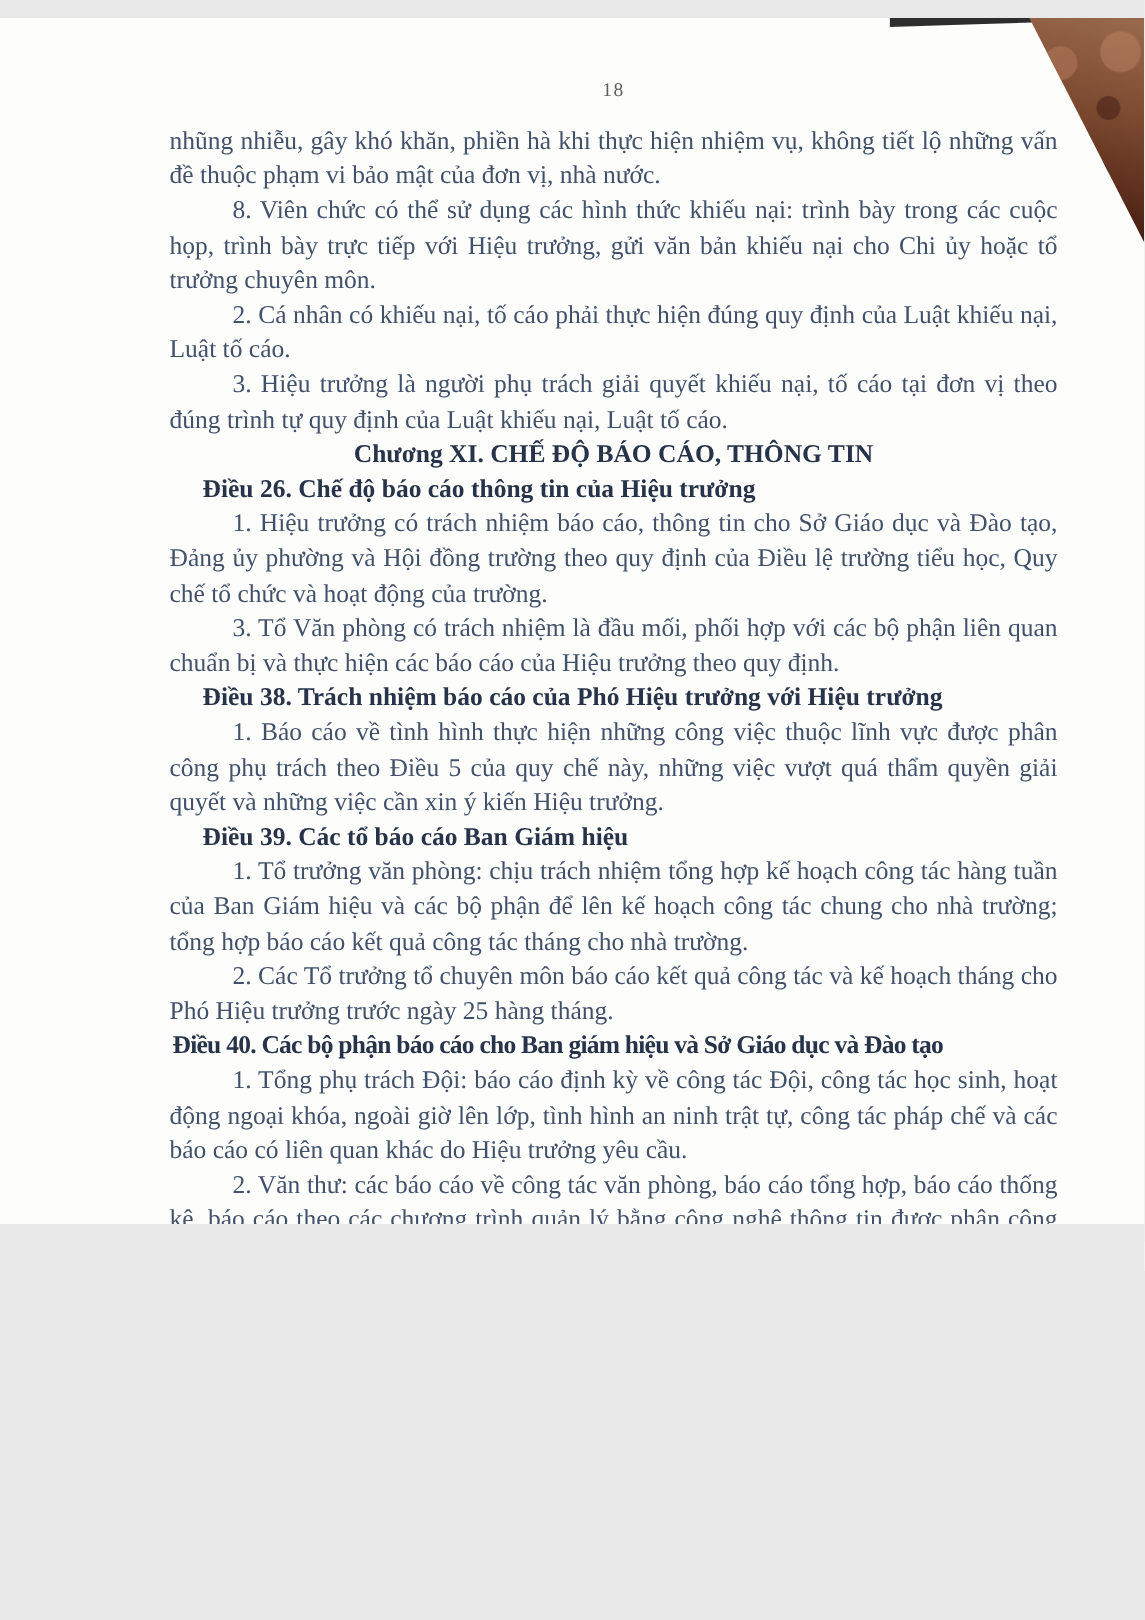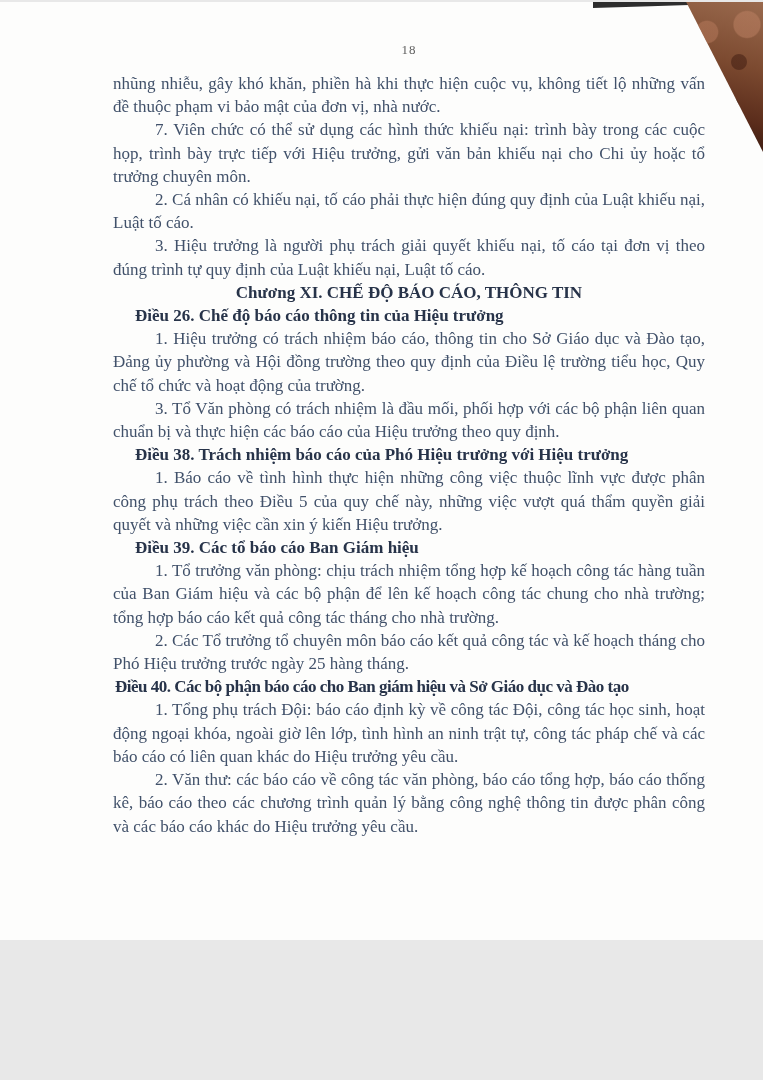--- a/index.html
+++ b/index.html
@@ -1,19 +1,19 @@
 <!DOCTYPE html>
 <html><head>
 <meta charset="utf-8">
 <style>
   html, body { margin:0; padding:0; background:#e8e8e8; }
   .page {
     position:relative;
-    width:763px; height:938px;
-    margin:2px auto;
+    width:763px; height:804px;
+    margin:12px auto;
     background:#fdfdfc;
     overflow:hidden;
     font-family:"Liberation Serif", serif;
   }
   .page-number {
     position:absolute;
     top:40px; left:113px; width:592px;
     text-align:center;
     font-size:13px;
     color:#5f5f5f;
@@ -88,22 +88,22 @@
 <body>
 
 <div class="page">
 
   <div class="scan-edge"></div>
   <div class="corner-artifact"></div>
 
   <div class="page-number">18</div>
 
   <div class="content">
-    <p class="para-cont">nhũng nhiễu, gây khó khăn, phiền hà khi thực hiện cuộc vụ, không tiết lộ những vấn đề thuộc phạm vi bảo mật của đơn vị, nhà nước.</p>
-    <p class="para">7. Viên chức có thể sử dụng các hình thức khiếu nại: trình bày trong các cuộc họp, trình bày trực tiếp với Hiệu trưởng, gửi văn bản khiếu nại cho Chi ủy hoặc tổ trưởng chuyên môn.</p>
+    <p class="para-cont">nhũng nhiễu, gây khó khăn, phiền hà khi thực hiện nhiệm vụ, không tiết lộ những vấn đề thuộc phạm vi bảo mật của đơn vị, nhà nước.</p>
+    <p class="para">8. Viên chức có thể sử dụng các hình thức khiếu nại: trình bày trong các cuộc họp, trình bày trực tiếp với Hiệu trưởng, gửi văn bản khiếu nại cho Chi ủy hoặc tổ trưởng chuyên môn.</p>
     <p class="para">2. Cá nhân có khiếu nại, tố cáo phải thực hiện đúng quy định của Luật khiếu nại, Luật tố cáo.</p>
     <p class="para">3. Hiệu trưởng là người phụ trách giải quyết khiếu nại, tố cáo tại đơn vị theo đúng trình tự quy định của Luật khiếu nại, Luật tố cáo.</p>
     <p class="chap-heading">Chương XI. CHẾ ĐỘ BÁO CÁO, THÔNG TIN</p>
     <p class="art-heading">Điều 26. Chế độ báo cáo thông tin của Hiệu trưởng</p>
     <p class="para">1. Hiệu trưởng có trách nhiệm báo cáo, thông tin cho Sở Giáo dục và Đào tạo, Đảng ủy phường và Hội đồng trường theo quy định của Điều lệ trường tiểu học, Quy chế tổ chức và hoạt động của trường.</p>
     <p class="para">3. Tổ Văn phòng có trách nhiệm là đầu mối, phối hợp với các bộ phận liên quan chuẩn bị và thực hiện các báo cáo của Hiệu trưởng theo quy định.</p>
     <p class="art-heading">Điều 38. Trách nhiệm báo cáo của Phó Hiệu trưởng với Hiệu trưởng</p>
     <p class="para">1. Báo cáo về tình hình thực hiện những công việc thuộc lĩnh vực được phân công phụ trách theo Điều 5 của quy chế này, những việc vượt quá thẩm quyền giải quyết và những việc cần xin ý kiến Hiệu trưởng.</p>
     <p class="art-heading">Điều 39. Các tổ báo cáo Ban Giám hiệu</p>
     <p class="para">1. Tổ trưởng văn phòng: chịu trách nhiệm tổng hợp kế hoạch công tác hàng tuần của Ban Giám hiệu và các bộ phận để lên kế hoạch công tác chung cho nhà trường; tổng hợp báo cáo kết quả công tác tháng cho nhà trường.</p>

